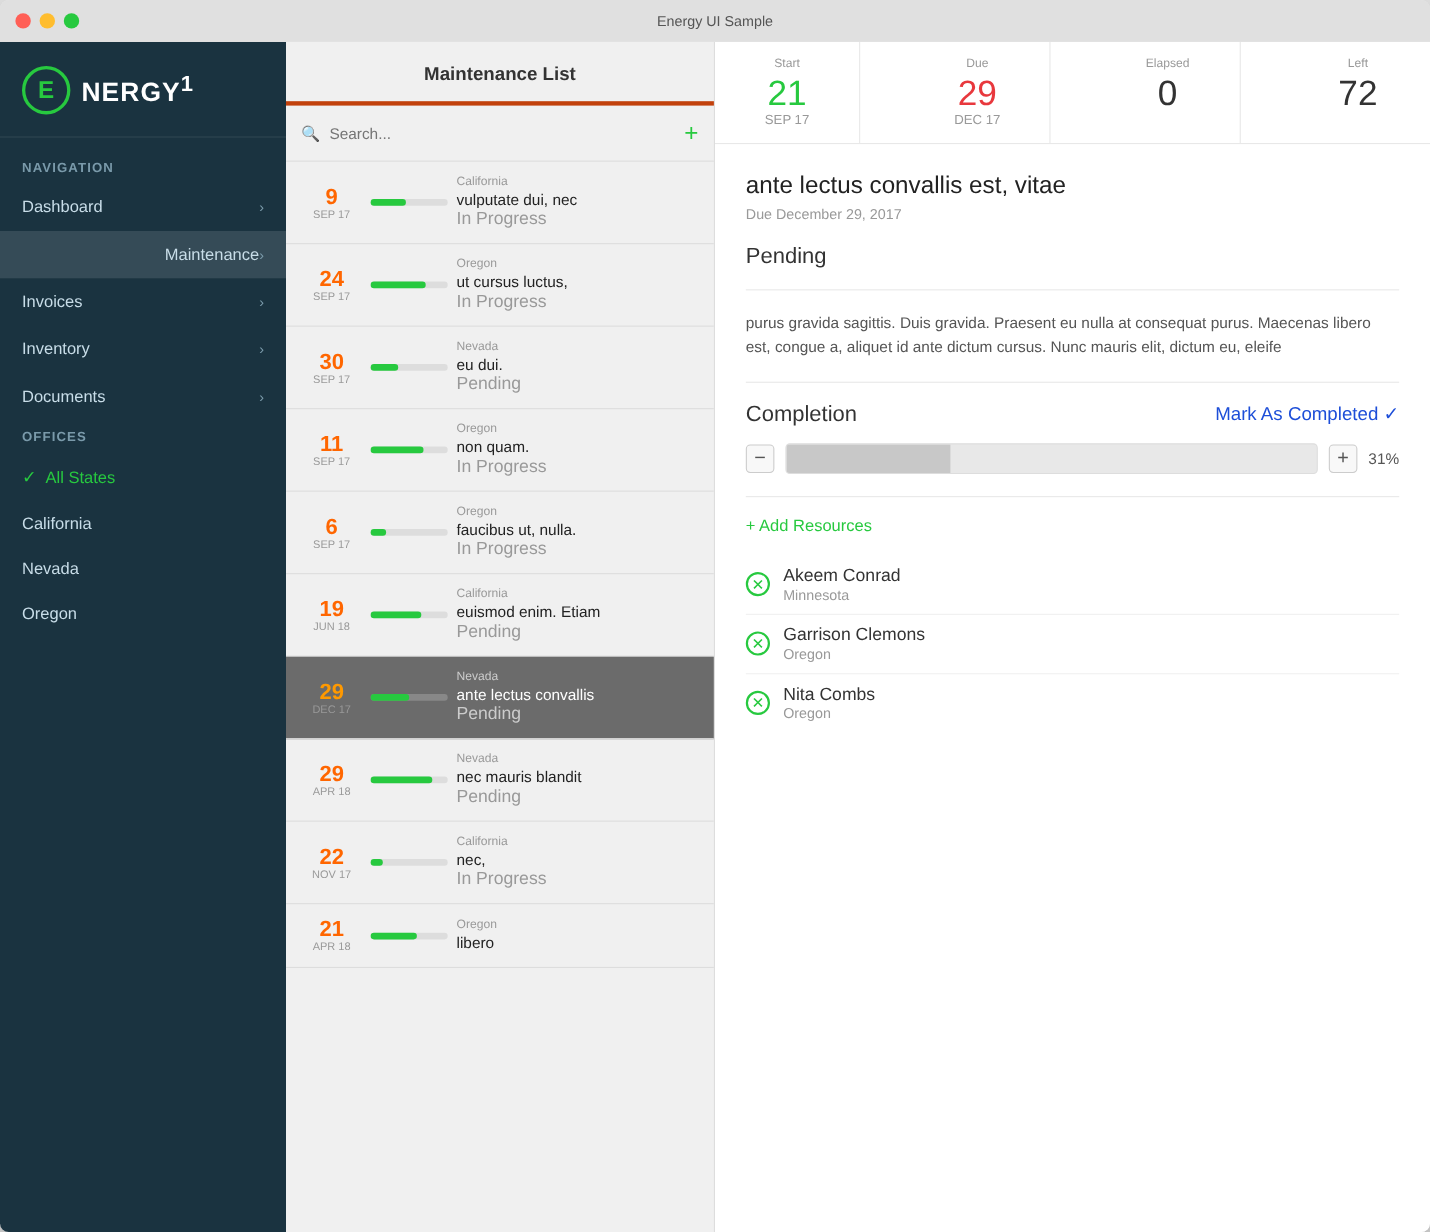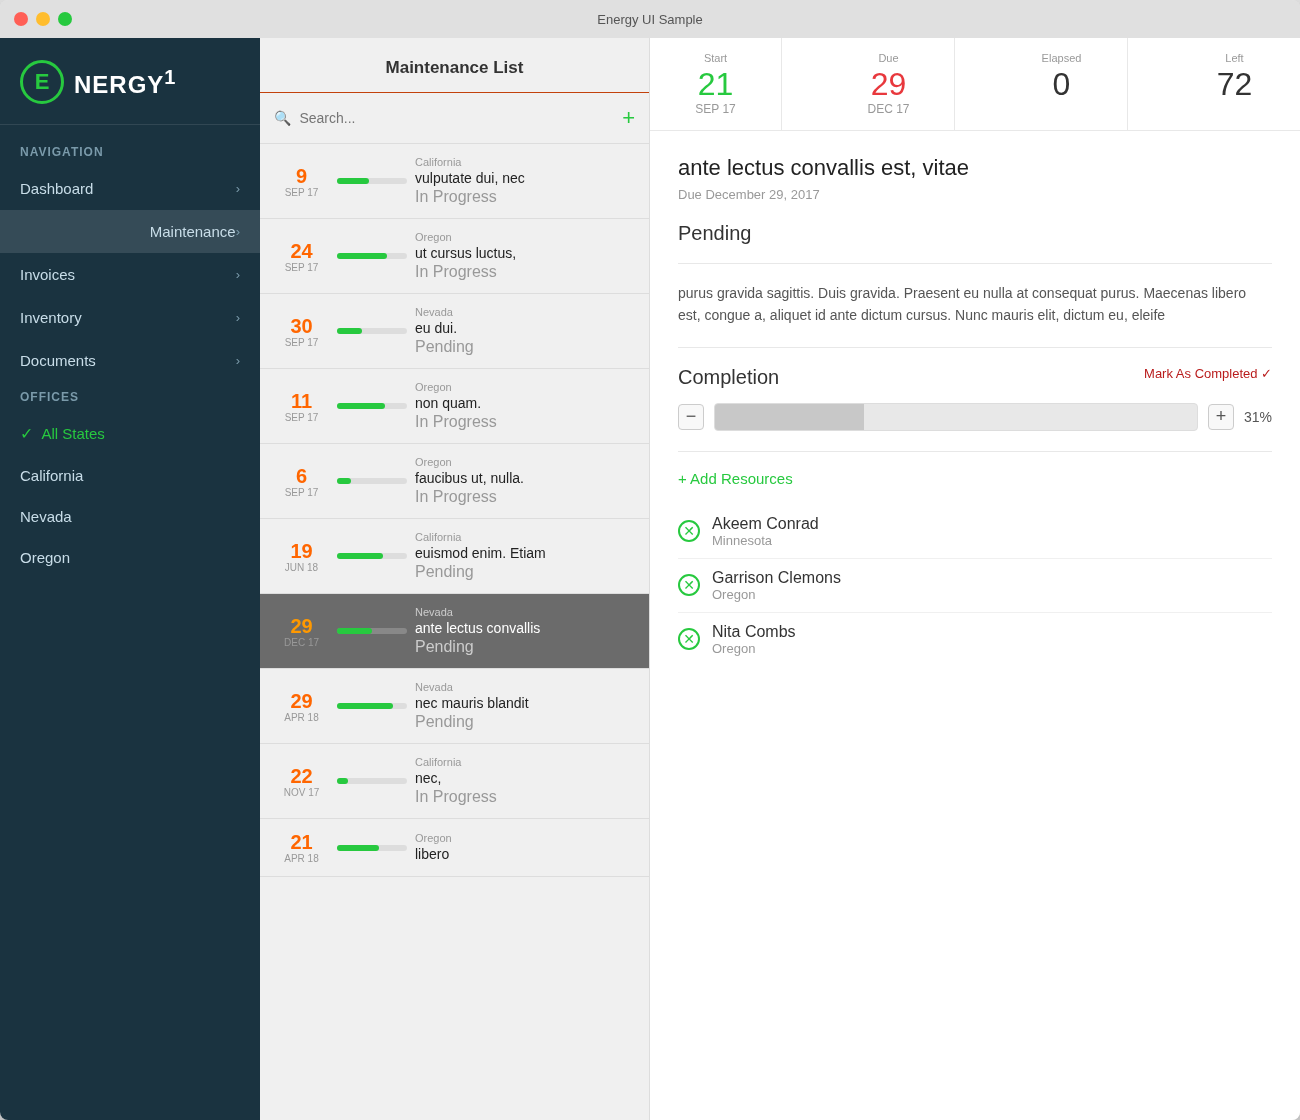--- a/index.html
+++ b/index.html
@@ -29,21 +29,21 @@
     .sidebar-item.active { background: rgba(255,255,255,0.12); justify-content: flex-end; }
     .sidebar-item .chevron { color: #7a9aaa; font-size: 13px; }
 
     .offices-section { padding-top: 8px; }
     .offices-item { display: flex; align-items: center; padding: 12px 20px; color: #c8dde8; font-size: 15px; cursor: pointer; }
     .offices-item.active { color: #27c93f; }
     .offices-item .check { color: #27c93f; margin-right: 8px; font-size: 16px; }
 
     
     .list-panel { width: 390px; background: #f0f0f0; flex-shrink: 0; display: flex; flex-direction: column; border-right: 1px solid #ddd; }
-    .list-header { padding: 20px 20px 14px; font-size: 17px; font-weight: 600; color: #333; text-align: center; border-bottom: 1px solid #c2410c; flex-shrink: 0; }
+    .list-header { padding: 20px 20px 14px; font-size: 17px; font-weight: 600; color: #333; text-align: center; border-bottom: 4px solid #c2410c; flex-shrink: 0; }
     .search-bar { display: flex; align-items: center; padding: 12px 14px; border-bottom: 1px solid #ddd; flex-shrink: 0; gap: 8px; }
     .search-icon-svg { color: #999; font-size: 14px; flex-shrink: 0; }
     .search-input { flex: 1; border: none; background: transparent; font-size: 14px; color: #555; outline: none; }
     .search-add { color: #27c93f; font-size: 22px; font-weight: 300; cursor: pointer; flex-shrink: 0; }
 
     .list-items { overflow-y: auto; flex: 1; }
     .list-item { padding: 12px 14px; border-bottom: 1px solid #ddd; cursor: pointer; display: flex; align-items: center; gap: 8px; }
     .list-item.selected { background: #6b6b6b; }
     .list-item.selected .item-state { color: #ccc; }
     .list-item.selected .item-name { color: #fff; }
@@ -77,21 +77,21 @@
     .detail-body { padding: 24px 28px; }
     .detail-title { font-size: 22px; color: #222; font-weight: 400; margin-bottom: 6px; }
     .detail-due { font-size: 13px; color: #999; margin-bottom: 20px; }
     .detail-section-title { font-size: 20px; color: #333; font-weight: 400; margin-bottom: 10px; }
     .detail-separator { border: none; border-top: 1px solid #e8e8e8; margin: 18px 0; }
     .detail-description { font-size: 14px; color: #555; line-height: 1.6; margin-bottom: 20px; }
 
     .completion-section { margin-top: 10px; }
     .completion-header { display: flex; justify-content: space-between; align-items: flex-start; margin-bottom: 14px; }
     .completion-title { font-size: 20px; color: #333; font-weight: 400; }
-    .mark-completed { font-size: 13px; color: #b91c1c; cursor: pointer; }
+    .mark-completed { font-size: 17px; color: #1d4ed8; cursor: pointer; }
     .completion-bar-row { display: flex; align-items: center; gap: 10px; margin-bottom: 20px; }
     .comp-btn { width: 26px; height: 26px; border: 1px solid #ccc; background: #f8f8f8; border-radius: 4px; display: flex; align-items: center; justify-content: center; font-size: 18px; color: #555; cursor: pointer; flex-shrink: 0; }
     .comp-track { flex: 1; background: #e8e8e8; height: 28px; border-radius: 4px; overflow: hidden; border: 1px solid #ddd; }
     .comp-fill { height: 100%; background: #c8c8c8; width: 31%; }
     .comp-percent { font-size: 14px; color: #555; flex-shrink: 0; }
 
     .add-resources { color: #27c93f; font-size: 15px; font-weight: 500; cursor: pointer; margin-bottom: 18px; }
     .resource-item { display: flex; align-items: center; gap: 12px; padding: 10px 0; border-bottom: 1px solid #f0f0f0; }
     .resource-item:last-child { border-bottom: none; }
     .resource-remove { width: 22px; height: 22px; border-radius: 50%; background: transparent; border: 2px solid #27c93f; display: flex; align-items: center; justify-content: center; font-size: 14px; color: #27c93f; cursor: pointer; flex-shrink: 0; }

